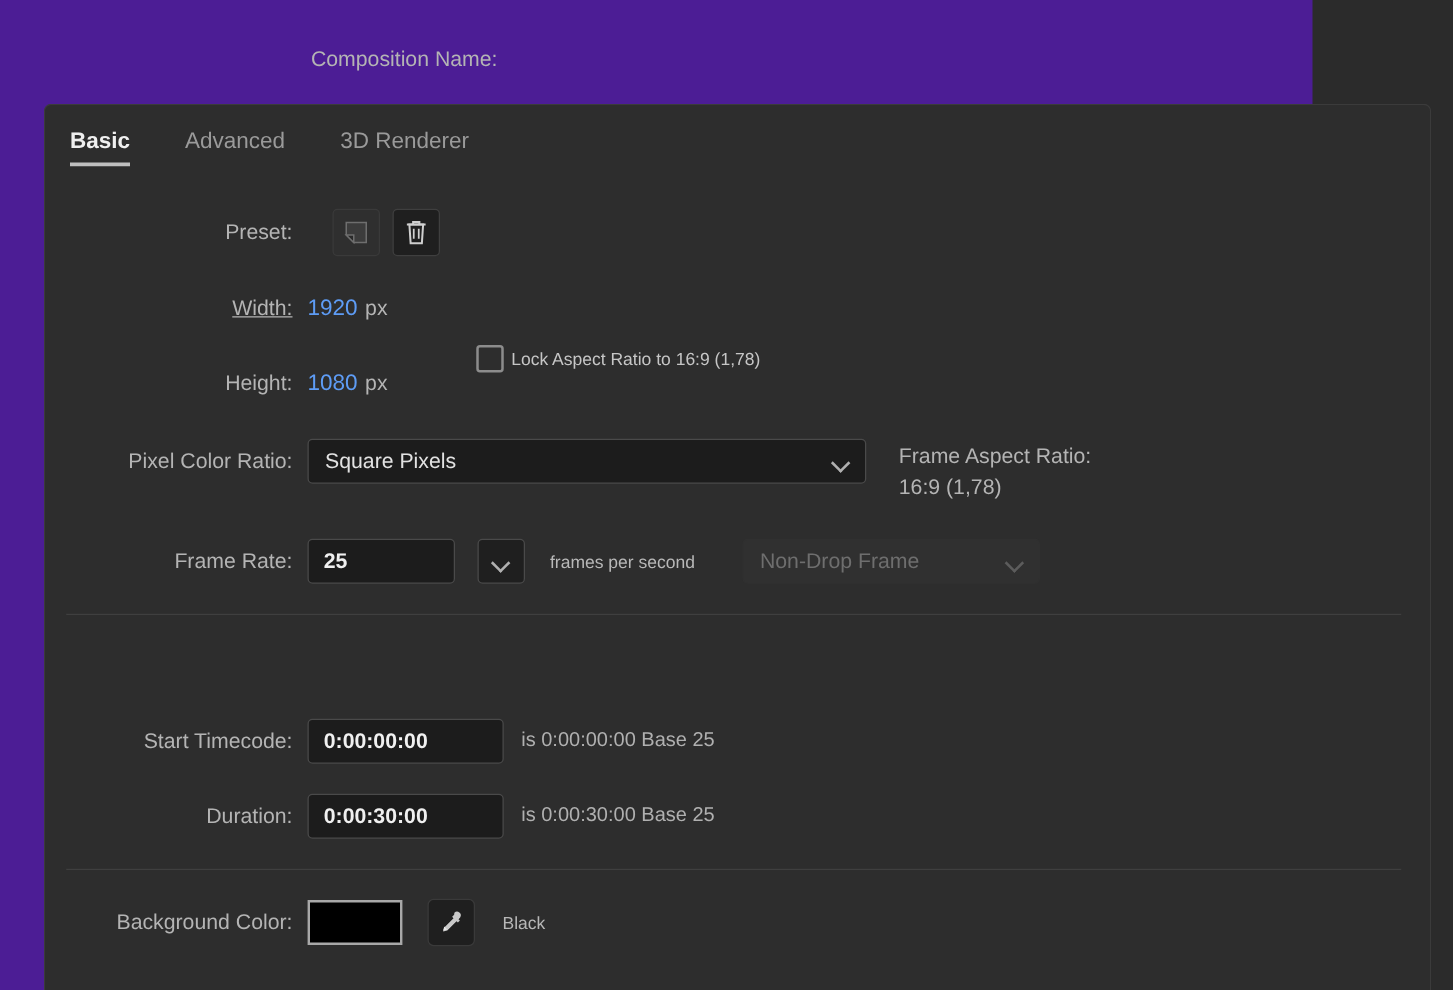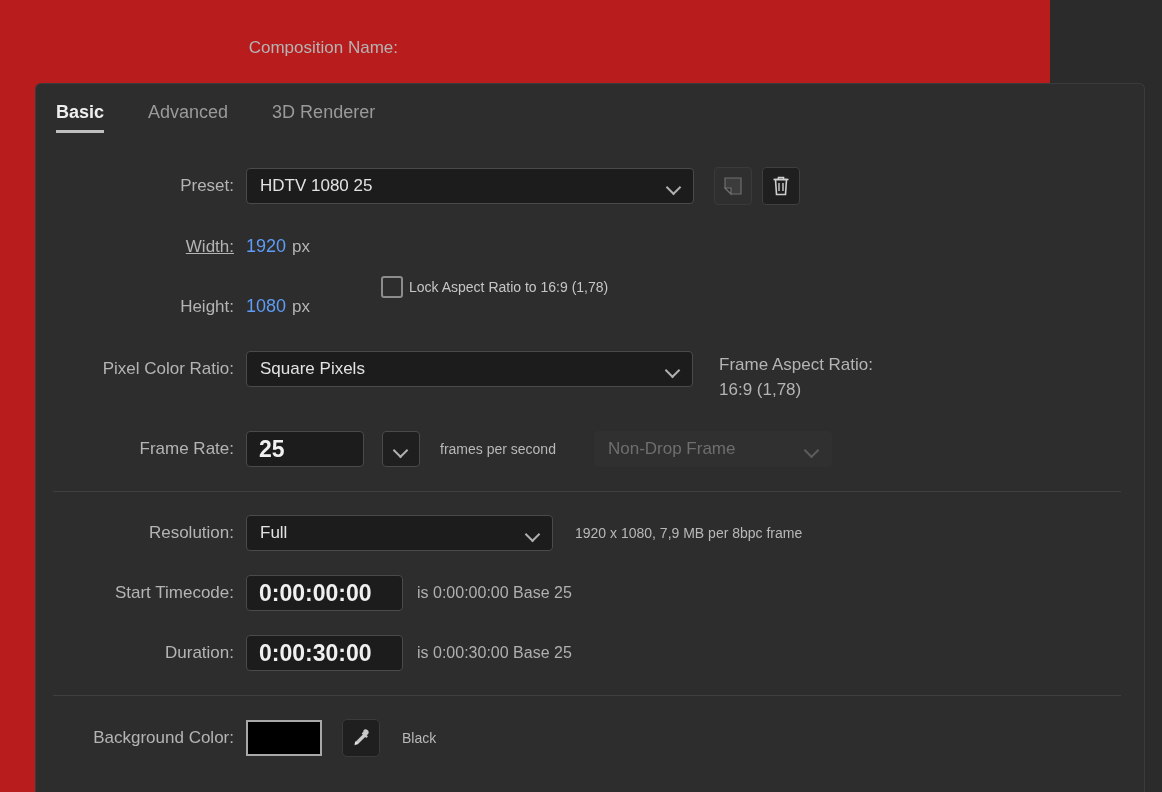--- a/index.html
+++ b/index.html
@@ -25,21 +25,21 @@
     position: absolute;
     left: 0; width: 7px;
     background: #3c3c3c;
   }
   .bg-strip .chip.blue { background: #2b4fd8; }
 
   .dialog {
     position: absolute;
     left: 0; top: 0;
     width: 1050px; height: 792px;
-    background: #b91c1c;
+    background: #4c1d95;
     padding-left: 36px;
   }
 
   
   .name-row {
     position: absolute;
     left: 0; top: 28px;
     width: 1162px; height: 40px;
     display: flex;
     align-items: center;
@@ -180,21 +180,21 @@
   .tinput {
     height: 36px;
     background: #1c1c1c;
     border: 1px solid #4a4a4a;
     border-radius: 4px;
     display: flex;
     align-items: center;
     padding: 0 12px;
     cursor: text;
   }
-  .tinput .v { font-size: 23px; color: #f0f0f0; font-weight: bold; }
+  .tinput .v { font-size: 17px; color: #f0f0f0; font-weight: bold; }
 
   .plain { font-size: 14px; color: #b8b8b8; }
   .plain2 { font-size: 16px; color: #b0b0b0; }
 
   
   .chev-btn {
     width: 38px; height: 36px;
     background: #1f1f1f;
     border: 1px solid #4a4a4a;
     border-radius: 4px;
@@ -273,24 +273,20 @@
       <div class="tab">
         <span>Advanced</span>
       </div>
       <div class="tab">
         <span>3D Renderer</span>
       </div>
     </div>
 
     <div class="row" style="left:0px; top:83px;">
       <div class="lbl" style="width:210px;">Preset:</div>
-      <div class="select" style="width:448px;">
-        <span class="txt">HDTV 1080 25</span>
-        <span class="chev"></span>
-      </div>
       <div class="icon-btn flat" style="margin-left:20px;">
         <svg width="20" height="20" viewBox="0 0 20 20">
           <path d="M2 2 H18 V18 H8 L2 12 Z" fill="#3c3c3c" stroke="#6e6e6e" stroke-width="1.2"></path>
           <path d="M2 12 H8 V18 Z" fill="#2a2a2a" stroke="#6e6e6e" stroke-width="1.2"></path>
         </svg>
       </div>
       <div class="icon-btn" style="margin-left:10px;">
         <svg width="20" height="22" viewBox="0 0 20 22">
           <path d="M2.5 4.5 H17.5" stroke="#cfcfcf" stroke-width="1.6" fill="none"></path>
           <path d="M7.5 4.5 V2.5 H12.5 V4.5" stroke="#cfcfcf" stroke-width="1.6" fill="none"></path>
@@ -340,28 +336,20 @@
       </div>
       <span class="plain" style="margin-left:20px;">frames per second</span>
       <div class="select disabled" style="width:238px; margin-left:38px;">
         <span class="txt">Non-Drop Frame</span>
         <span class="chev"></span>
       </div>
     </div>
 
     <div class="divider" style="top:407px;"></div>
 
-    <div class="row" style="left:0px; top:431px;">
-      <div class="lbl" style="width:210px;">Resolution:</div>
-      <div class="select" style="width:307px;">
-        <span class="txt">Full</span>
-        <span class="chev"></span>
-      </div>
-      <span class="plain" style="margin-left:22px;">1920 x 1080, 7,9 MB per 8bpc frame</span>
-    </div>
 
     <div class="row" style="left:0px; top:491px;">
       <div class="lbl" style="width:210px;">Start Timecode:</div>
       <div class="tinput" style="width:157px;">
         <span class="v">0:00:00:00</span>
       </div>
       <span class="plain2" style="margin-left:14px;">is 0:00:00:00  Base 25</span>
     </div>
 
     <div class="row" style="left:0px; top:551px;">

